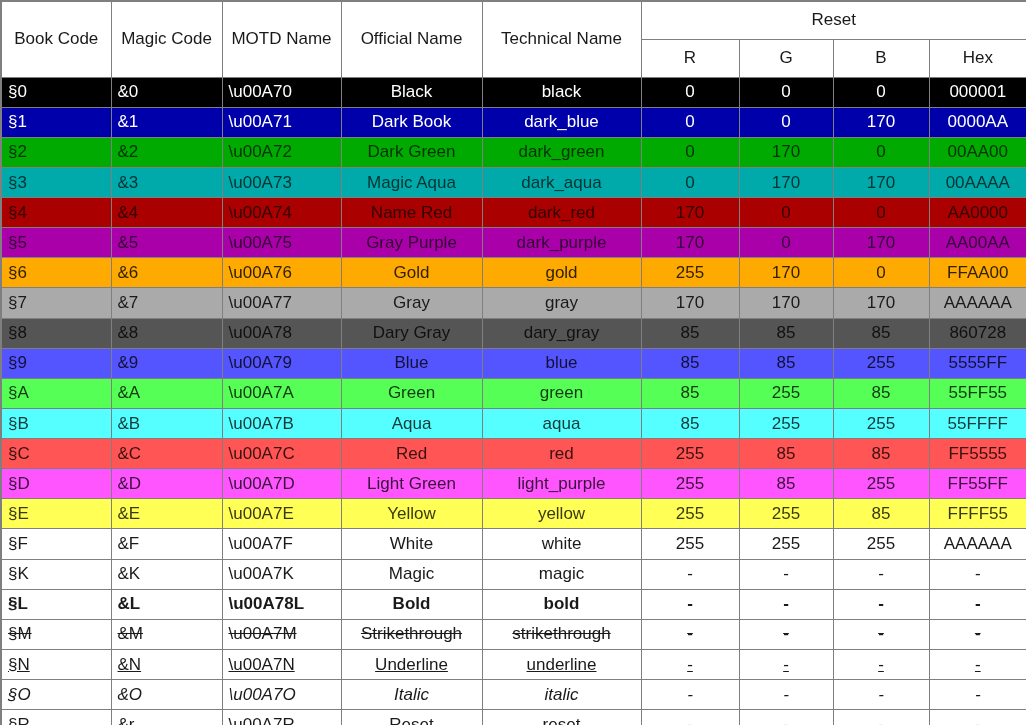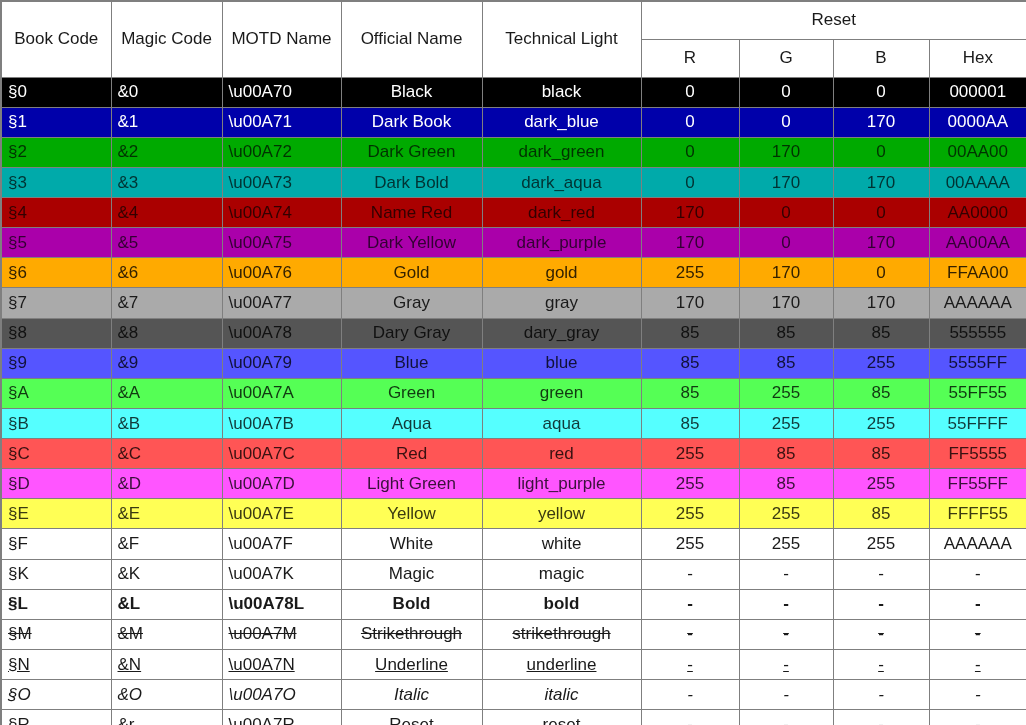--- a/index.html
+++ b/index.html
@@ -76,21 +76,21 @@
       <col class="c-g">
       <col class="c-b">
       <col class="c-hex">
   </colgroup>
   <thead>
     <tr>
       <th class="rowspan2" rowspan="2">Book Code</th>
       <th class="rowspan2" rowspan="2">Magic Code</th>
       <th class="rowspan2" rowspan="2">MOTD Name</th>
       <th class="rowspan2" rowspan="2">Official Name</th>
-      <th class="rowspan2" rowspan="2">Technical Light</th>
+      <th class="rowspan2" rowspan="2">Technical Name</th>
       <th colspan="4">Reset</th>
     </tr>
     <tr>
       <th>R</th>
       <th>G</th>
       <th>B</th>
       <th>Hex</th>
     </tr>
   </thead>
   <tbody id="table-body">
@@ -124,21 +124,21 @@
         <td class="center">dark_green</td>
         <td class="center">0</td>
         <td class="center">170</td>
         <td class="center">0</td>
         <td class="center">00AA00</td>
       </tr>
       <tr style="background: rgb(0, 170, 170); color: rgb(0, 51, 51);">
         <td class="left">§3</td>
         <td class="left">&amp;3</td>
         <td class="left">\u00A73</td>
-        <td class="center">Dark Bold</td>
+        <td class="center">Magic Aqua</td>
         <td class="center">dark_aqua</td>
         <td class="center">0</td>
         <td class="center">170</td>
         <td class="center">170</td>
         <td class="center">00AAAA</td>
       </tr>
       <tr style="background: rgb(170, 0, 0); color: rgb(51, 0, 0);">
         <td class="left">§4</td>
         <td class="left">&amp;4</td>
         <td class="left">\u00A74</td>
@@ -146,21 +146,21 @@
         <td class="center">dark_red</td>
         <td class="center">170</td>
         <td class="center">0</td>
         <td class="center">0</td>
         <td class="center">AA0000</td>
       </tr>
       <tr style="background: rgb(170, 0, 170); color: rgb(51, 0, 51);">
         <td class="left">§5</td>
         <td class="left">&amp;5</td>
         <td class="left">\u00A75</td>
-        <td class="center">Dark Yellow</td>
+        <td class="center">Gray Purple</td>
         <td class="center">dark_purple</td>
         <td class="center">170</td>
         <td class="center">0</td>
         <td class="center">170</td>
         <td class="center">AA00AA</td>
       </tr>
       <tr style="background: rgb(255, 170, 0); color: rgb(51, 34, 0);">
         <td class="left">§6</td>
         <td class="left">&amp;6</td>
         <td class="left">\u00A76</td>
@@ -184,21 +184,21 @@
       </tr>
       <tr style="background: rgb(85, 85, 85); color: rgb(17, 17, 17);">
         <td class="left">§8</td>
         <td class="left">&amp;8</td>
         <td class="left">\u00A78</td>
         <td class="center">Dary Gray</td>
         <td class="center">dary_gray</td>
         <td class="center">85</td>
         <td class="center">85</td>
         <td class="center">85</td>
-        <td class="center">555555</td>
+        <td class="center">860728</td>
       </tr>
       <tr style="background: rgb(85, 85, 255); color: rgb(17, 17, 58);">
         <td class="left">§9</td>
         <td class="left">&amp;9</td>
         <td class="left">\u00A79</td>
         <td class="center">Blue</td>
         <td class="center">blue</td>
         <td class="center">85</td>
         <td class="center">85</td>
         <td class="center">255</td>

